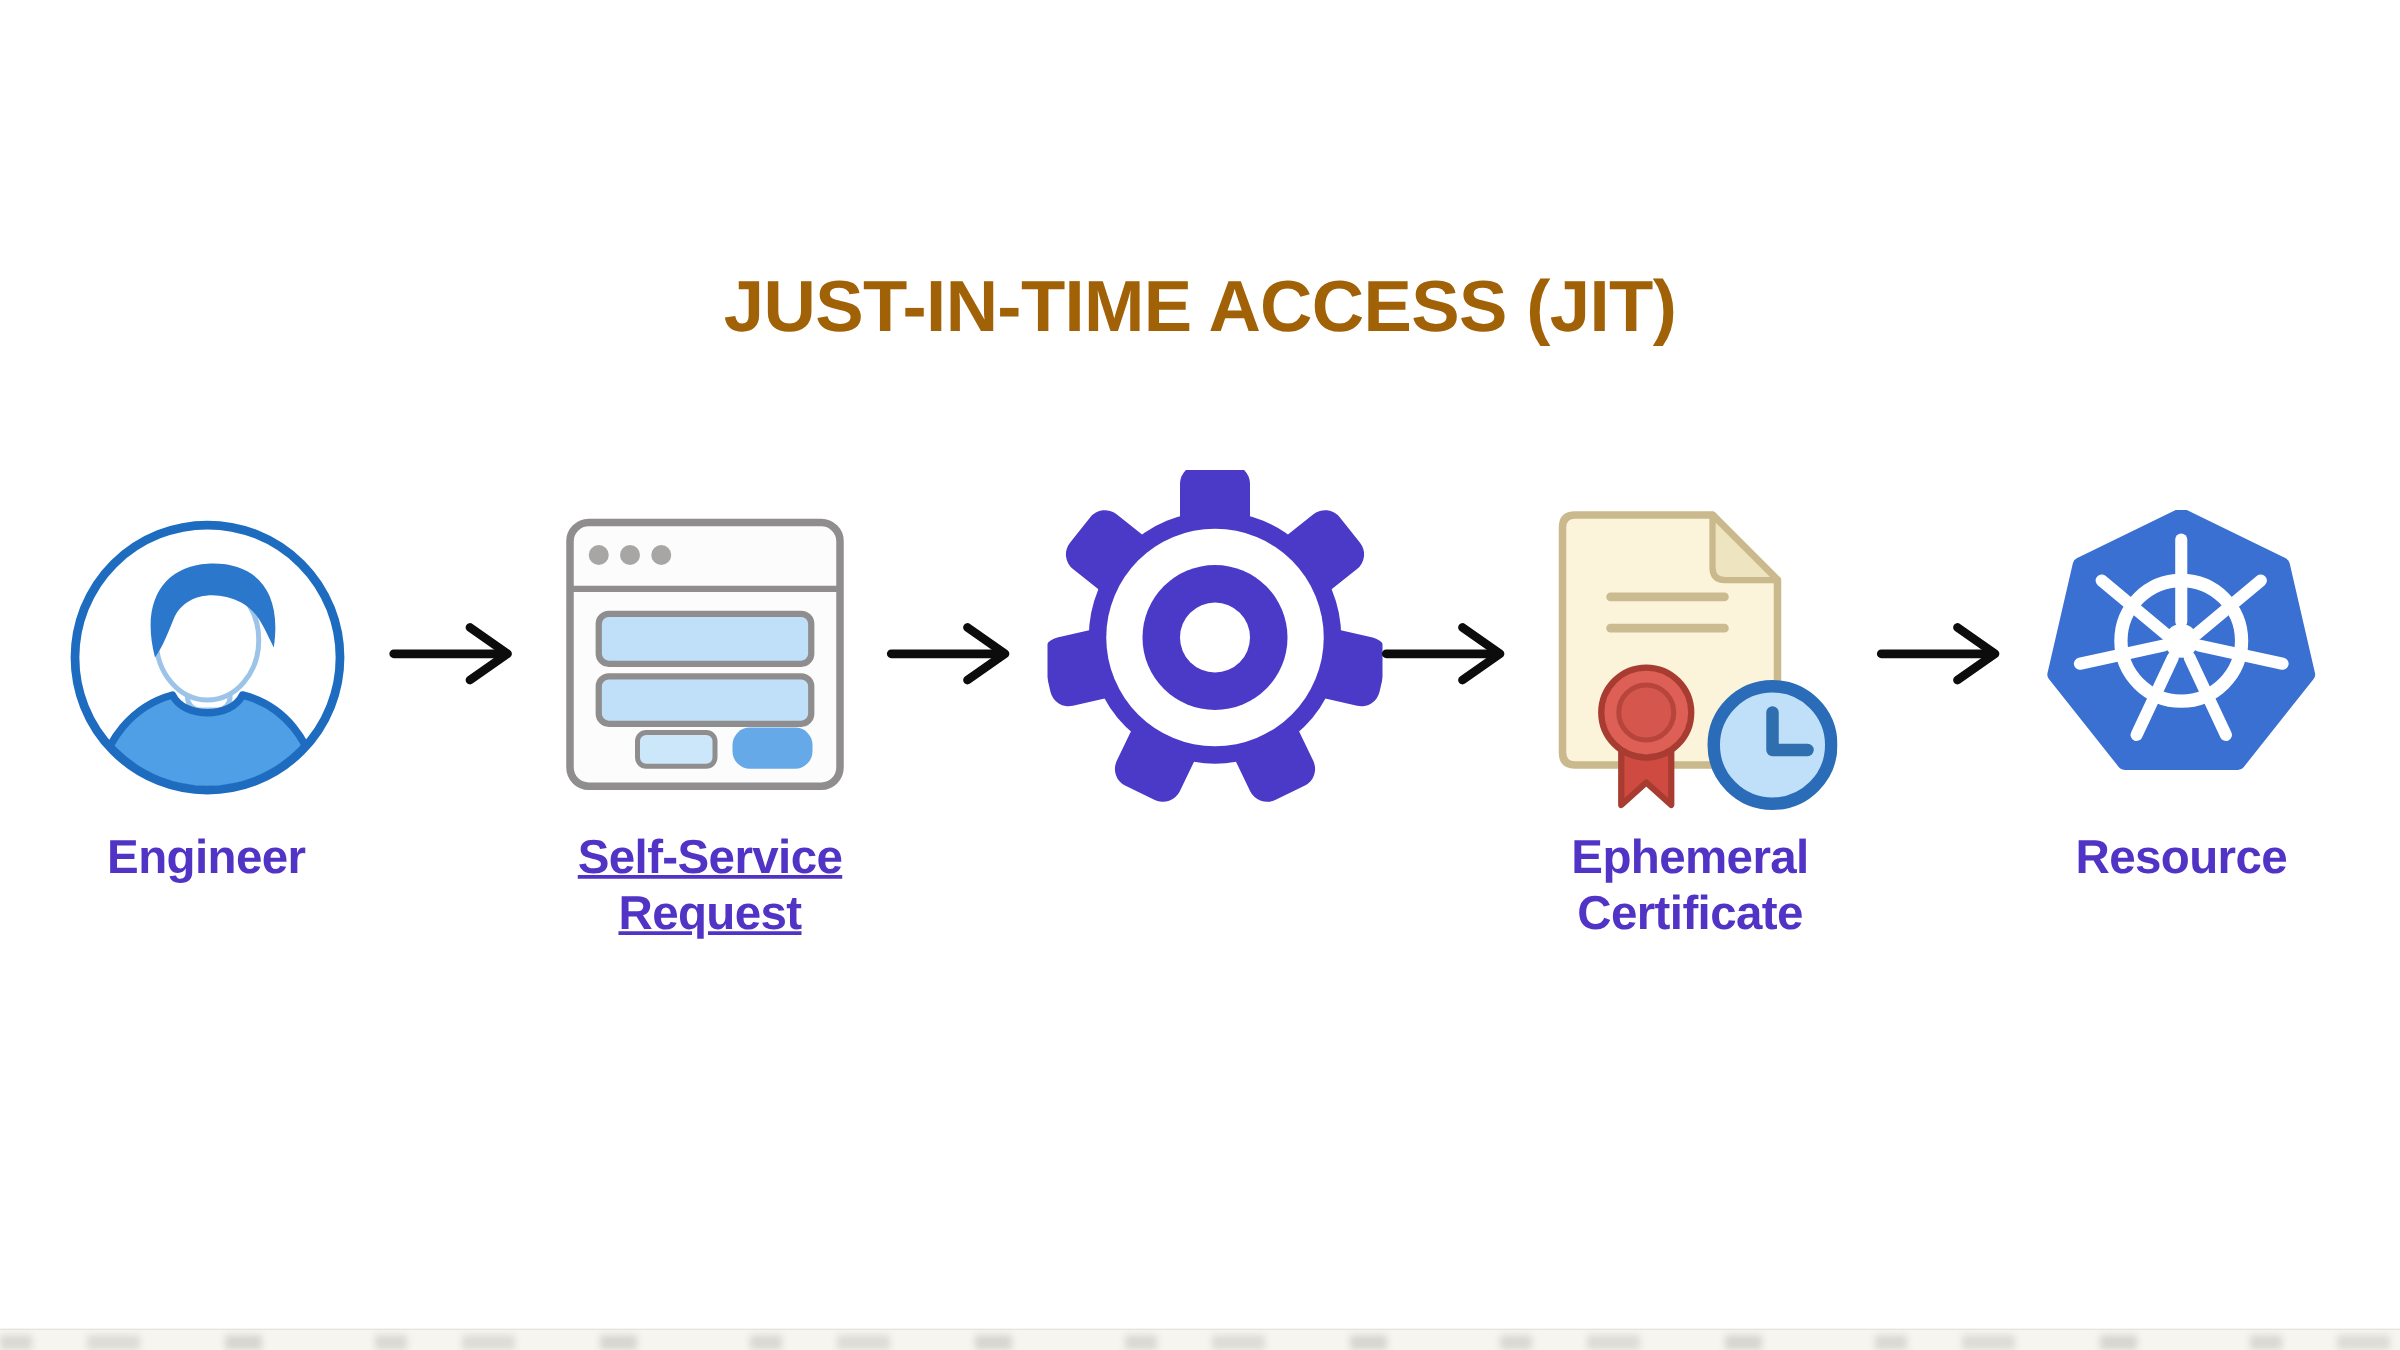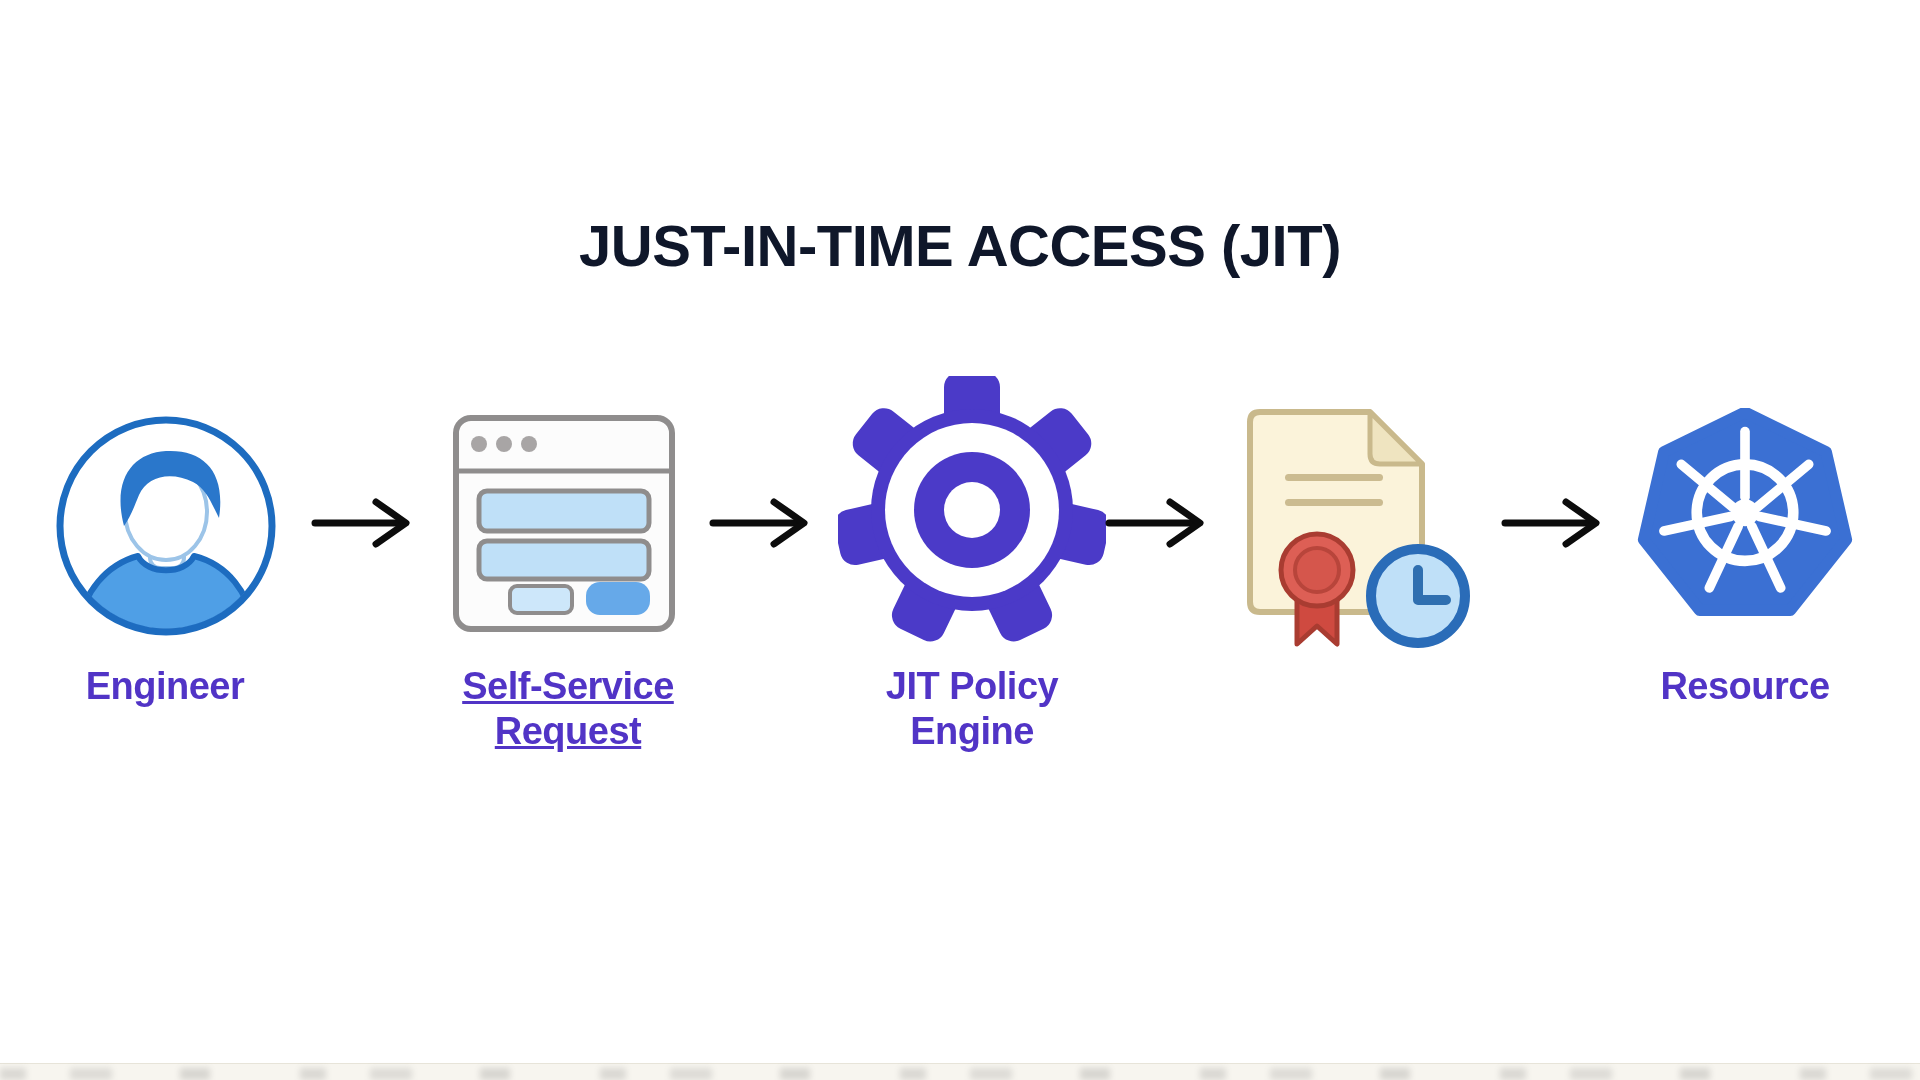--- a/index.html
+++ b/index.html
@@ -2,21 +2,21 @@
 <html><head>
 <meta charset="utf-8">
 <style>
   html,body{margin:0;padding:0;background:#ffffff;}
   .stage{
     position:relative;width:1920px;height:1080px;background:#ffffff;overflow:hidden;
     font-family:"Liberation Sans","DejaVu Sans",sans-serif;
   }
   .title{
     position:absolute;left:0;top:212px;width:1920px;text-align:center;
-    font-size:58px;font-weight:800;letter-spacing:-0.5px;color:#0f172a;
+    font-size:58px;font-weight:800;letter-spacing:-0.5px;color:#a16207;
   }
   .icon-box{position:absolute;}
   .node-label{
     position:absolute;top:664px;width:360px;text-align:center;
     font-size:38px;line-height:1.18;font-weight:800;letter-spacing:-0.5px;
     color:#5134C6;white-space:pre-line;
   }
   .arrow{position:absolute;top:495px;width:110px;height:56px;}
   .bottom-artifact{
     position:absolute;left:0;bottom:0;width:1920px;height:16px;
@@ -152,21 +152,21 @@
           <line x1="103" y1="103" x2="49" y2="58"></line>
         </g>
         <circle cx="115" cy="108" r="14" fill="#ffffff"></circle>
       </svg>
     </span>
   </div>
 
   <div class="node-label" style="left:-15px;">Engineer</div>
   <div class="node-label" style="left:388px;text-decoration:underline;">Self-Service
 Request</div>
-  <div class="node-label" style="left:792px;">JIT Policy
-Engine</div>
+  <div class="node-label" style="left:1172px;">Ephemeral
+Certificate</div>
   <div class="node-label" style="left:1565px;">Resource</div>
 
   <div class="bottom-artifact">
     <div class="smudge"></div>
   </div>
 
 </div>
 
 </body></html>

